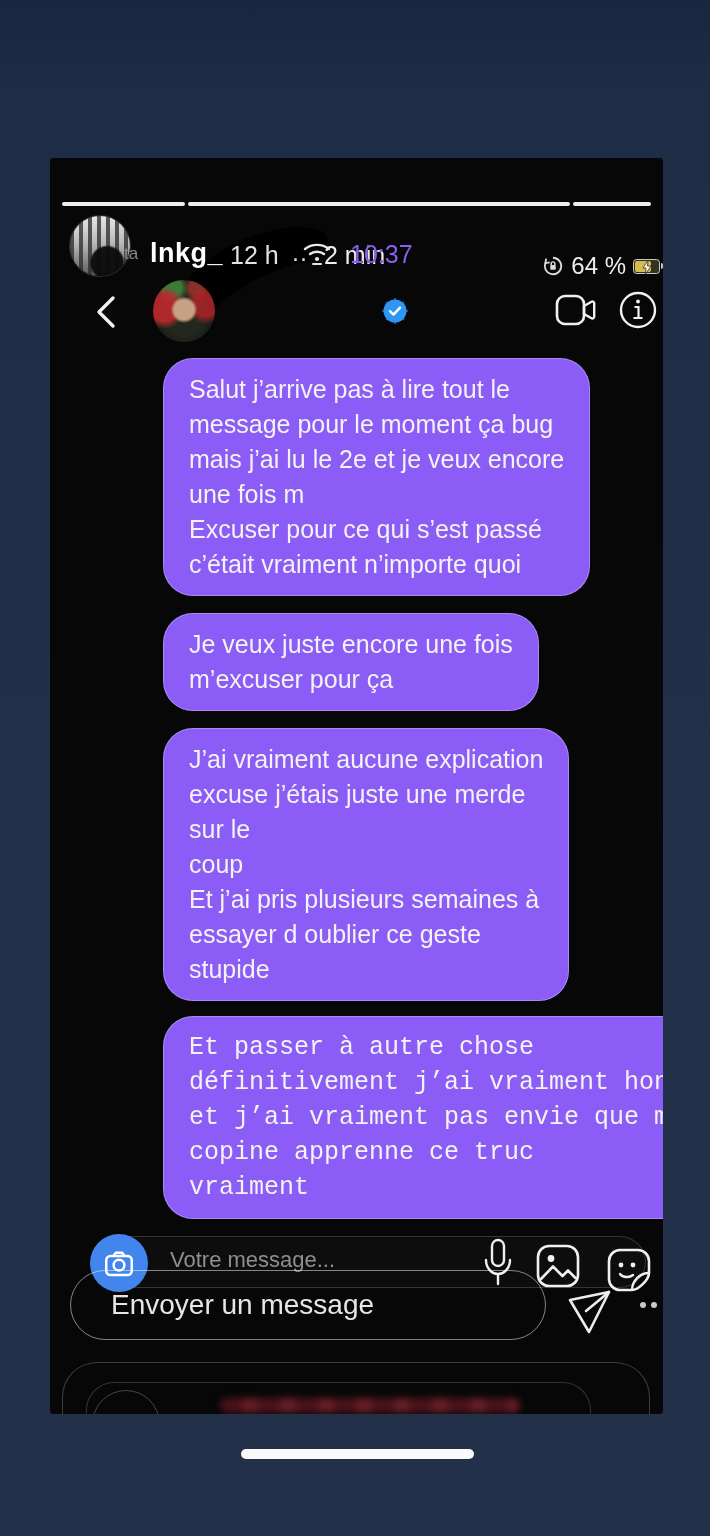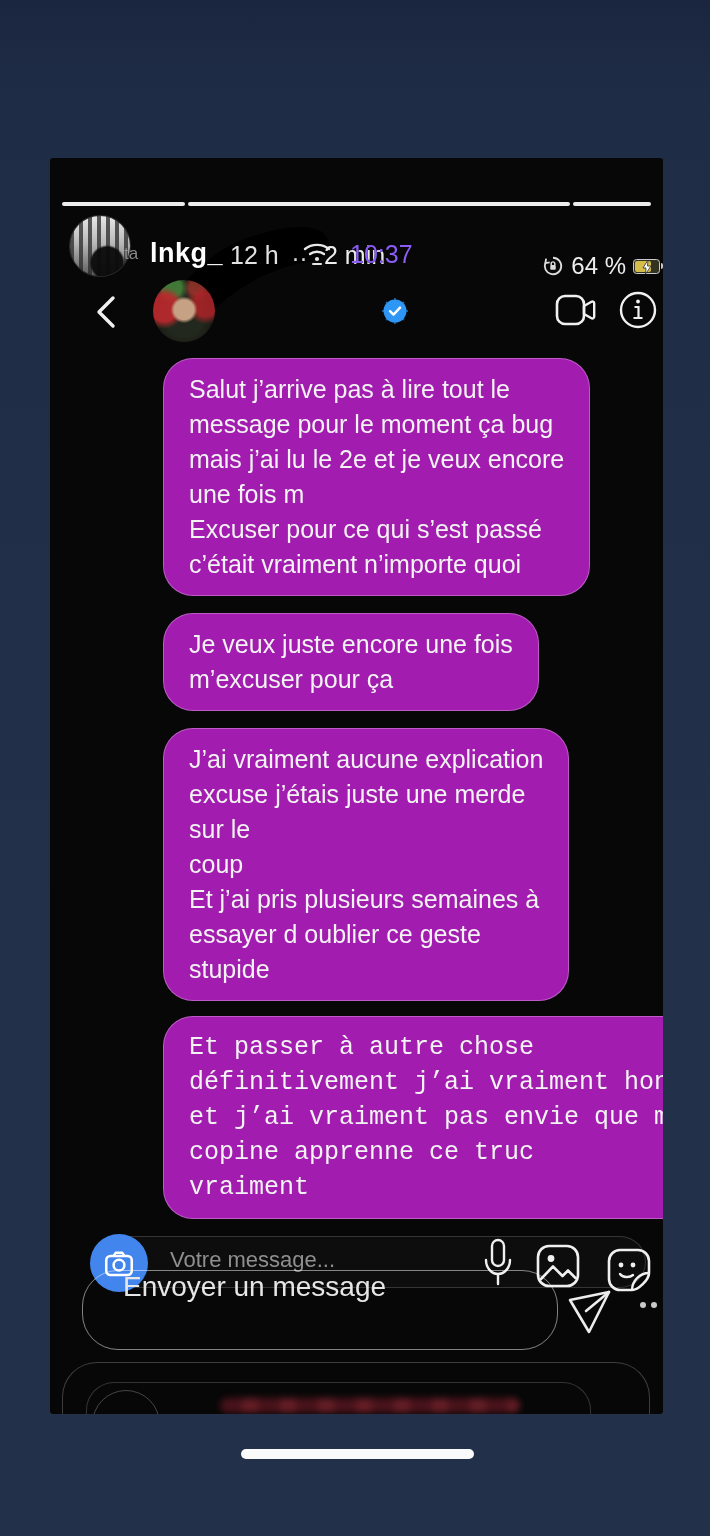--- a/index.html
+++ b/index.html
@@ -55,21 +55,21 @@
       radial-gradient(circle at 70% 12%, rgba(180,60,50,.7) 0 10%, rgba(180,60,50,0) 20%),
       radial-gradient(circle at 50% 60%, #23281e 40%, #11130e 75%);
   }
   .dm-name { position:absolute; left:176px; top:17px; font-size:27px; font-weight:bold; color:#fafafa; }
   .badge { position:absolute; left:332px; top:20px; width:26px; height:26px; }
   .video-icon { position:absolute; left:505px; top:14px; }
   .info-icon { position:absolute; left:568px; top:12px; }
 
   .chat { position:absolute; top:200px; left:113px; display:flex; flex-direction:column; align-items:flex-start; }
   .bubble {
-    background:#a21caf; border:1.5px solid rgba(255,255,255,.28); border-radius:30px;
+    background:#8b5cf6; border:1.5px solid rgba(255,255,255,.28); border-radius:30px;
     padding:13px 25px; color:#f3f3f3; font-size:25px; line-height:35px; white-space:pre;
   }
   .bubble + .bubble { margin-top:17px; }
   .bubble.b4 { margin-top:15px;font-family:Liberation Mono, monospace; }
 
   .dm-input-pill {
     position:absolute; left:44px; top:1078px; width:552px; height:52px;
     border:1px solid rgba(255,255,255,.17); border-radius:26px; background:#0d0d0d;
   }
   .cam-btn {
@@ -85,22 +85,22 @@
     border:1px solid rgba(255,255,255,.22); border-bottom:none; border-radius:35px 35px 0 0; }
   .ghost-pill2 { position:absolute; left:36px; top:1224px; width:505px; height:50px;
     border:1px solid rgba(255,255,255,.18); border-bottom:none; border-radius:28px 28px 0 0; }
   .ghost-avatar { position:absolute; left:42px; top:1232px; width:68px; height:68px; border-radius:50%;
     border:1.5px solid rgba(255,255,255,.25); }
   .ghost-redtext { position:absolute; left:170px; top:1240px; width:300px; height:15px; border-radius:8px;
     background:repeating-linear-gradient(90deg,#5a1620 0 22px,#7c232d 22px 38px); filter:blur(3.5px); opacity:.8; }
 
   
   .reply-pill {
-    position:absolute; left:82px; top:1270px; width:476px; height:80px; border-radius:36px;
-    border:1.5px solid rgba(255,255,255,.5); z-index:10; display:flex; align-items:flex-start;
+    position:absolute; left:70px; top:1270px; width:476px; height:70px; border-radius:36px;
+    border:1.5px solid rgba(255,255,255,.5); z-index:10; display:flex; align-items:center;
   }
   .reply-pill span { margin-left:40px; font-size:28px; color:#e6e6e6; }
   .send-icon { position:absolute; left:564px; top:1286px; z-index:10; }
   .more-dots { position:absolute; left:640px; top:1302px; z-index:10; display:flex; gap:5px; }
   .more-dots i { width:6px; height:6px; border-radius:50%; background:#c9c9c9; display:block; }
   .home-indicator { position:absolute; left:241px; top:1449px; width:233px; height:10px; border-radius:5px; background:#fafafa; }
 
   svg { display:block; }
 </style>
 </head>

